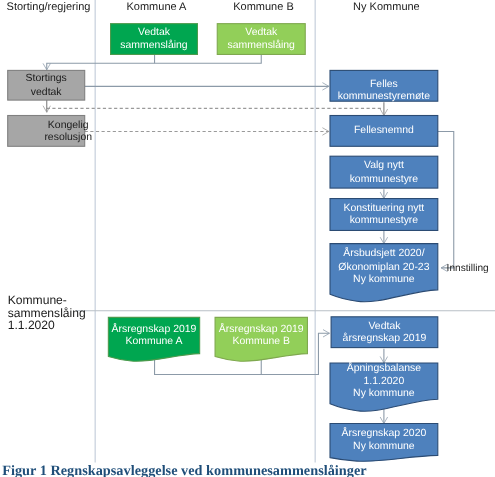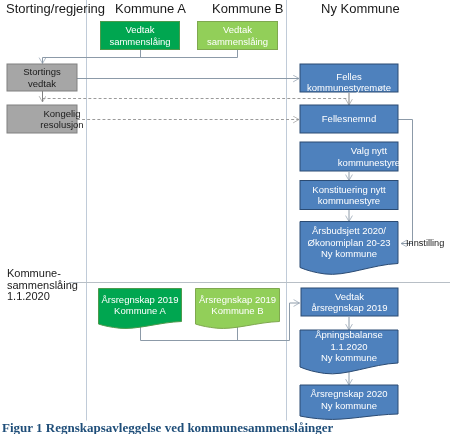--- a/index.html
+++ b/index.html
@@ -1,19 +1,19 @@
 <!DOCTYPE html>
 <html><head>
 <meta charset="utf-8">
 <style>
   html,body{margin:0;padding:0;}
   body{width:450px;height:434px;background:#ffffff;font-family:"Liberation Sans",sans-serif;overflow:hidden;}
   #stage{position:relative;width:450px;height:434px;}
   svg.layer{position:absolute;left:0;top:0;width:450px;height:434px;}
-  .colhdr{position:absolute;font-size:13px;color:#1a1a1a;white-space:nowrap;}
+  .colhdr{position:absolute;font-size:10px;color:#1a1a1a;white-space:nowrap;}
   .boxtext{position:absolute;display:flex;align-items:center;justify-content:center;text-align:center;font-size:9.5px;line-height:11.5px;color:#fff;}
   .caption{position:absolute;font-family:"Liberation Serif",serif;font-size:13px;font-weight:bold;color:#1f4e79;}
 </style>
 </head>
 <body>
 
 <div id="stage">
 
   <svg class="layer" viewBox="0 0 450 434">
     <defs>
@@ -113,21 +113,21 @@
       <div>
         <div>Felles</div>
         <div>kommunestyremøte</div>
       </div>
     </div>
     <div class="boxtext" style="left: 300px; top: 105px; width: 98px; height: 28px;">
       <div>
         <div>Fellesnemnd</div>
       </div>
     </div>
-    <div class="boxtext" style="left: 300px; top: 142px; width: 98px; height: 29px; padding-left: 20px;">
+    <div class="boxtext" style="left: 300px; top: 142px; width: 98px; height: 29px;">
       <div>
         <div>Valg nytt</div>
         <div>kommunestyre</div>
       </div>
     </div>
     <div class="boxtext" style="left: 300px; top: 180.5px; width: 98px; height: 29px;">
       <div>
         <div>Konstituering nytt</div>
         <div>kommunestyre</div>
       </div>

